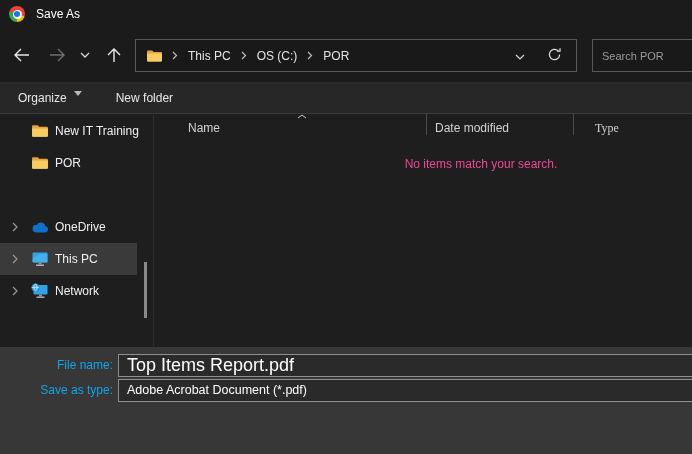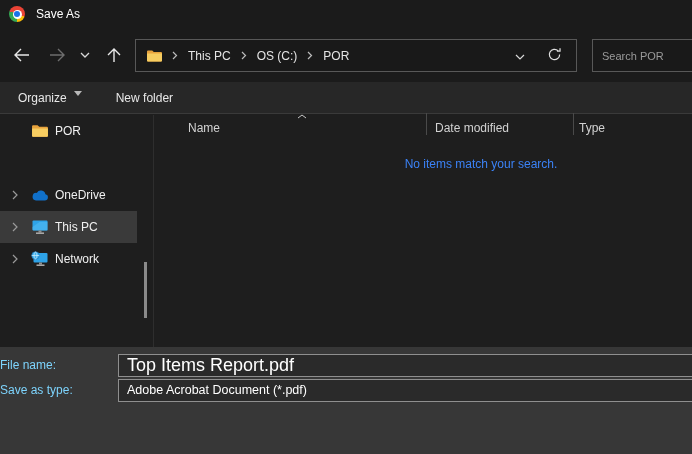--- a/index.html
+++ b/index.html
@@ -49,25 +49,25 @@
   .side-label { position:absolute; left:55px; color:#f0f0f0; white-space:nowrap; }
   .side-spacer { height:32px; }
   .scroll-thumb { position:absolute; left:144px; top:147px; width:3px; height:56px; background:#8a8a8a; }
   
   .main { position:absolute; left:155px; top:0; right:0; height:232px; }
   .col-header { position:absolute; top:0; left:0; right:0; height:26px; }
   .col-label { position:absolute; top:6px; color:#d2d2d2; white-space:nowrap; cursor:default; }
   .col-sep { position:absolute; top:-2px; width:1px; height:22px; background:#4a4a4a; cursor:col-resize; }
   .sort-ind { position:absolute; top:-1px; }
   .empty-msg { position:absolute; top:42px; left:326px; transform:translateX(-50%);
-    color:#3b82f6; white-space:nowrap; }
+    color:#ec4899; white-space:nowrap; }
   
   .bottom { position:absolute; left:0; right:0; top:347px; height:107px; background:#373737; }
   .form-row { position:absolute; left:0; right:-2px; height:24px; display:flex; align-items:center; }
-  .form-label { width:118px; text-align:left; padding-right:5px; color:#7dd3fc; }
+  .form-label { width:118px; text-align:right; padding-right:5px; color:#0ea5e9; }
   .form-field { flex:1; height:23px; background:#2a2a2a; border:1px solid #8f8f8f;
     display:flex; align-items:center; }
   .form-field input { background:transparent; border:none; outline:none; color:#ffffff;
     font-family:"Liberation Sans", sans-serif; font-size:18px; padding-left:8px; width:100%; }
   .type-text { padding-left:8px; color:#ffffff; font-size:12.5px; }
 </style>
 </head>
 <body>
 
 <div class="window">
@@ -151,20 +151,27 @@
   </div>
 
   <div class="body">
 
     <div class="sidebar">
       <div class="side-row">
         <svg class="side-icon" viewBox="0 0 17 14">
           <path d="M1 2.5 q0-1 1-1 h4.2 l1.6 1.6 h7.2 q1 0 1 1 v7.4 q0 1-1 1 H2 q-1 0-1-1 z" fill="#e8a33d"></path>
           <path d="M1 4.6 h15 v6.9 q0 1-1 1 H2 q-1 0-1-1 z" fill="#f7cd61"></path>
         </svg>
+        <span class="side-label">New IT Training</span>
+      </div>
+      <div class="side-row">
+        <svg class="side-icon" viewBox="0 0 17 14">
+          <path d="M1 2.5 q0-1 1-1 h4.2 l1.6 1.6 h7.2 q1 0 1 1 v7.4 q0 1-1 1 H2 q-1 0-1-1 z" fill="#e8a33d"></path>
+          <path d="M1 4.6 h15 v6.9 q0 1-1 1 H2 q-1 0-1-1 z" fill="#f7cd61"></path>
+        </svg>
         <span class="side-label">POR</span>
       </div>
 
       <div class="side-spacer"></div>
 
       <div class="side-row">
         <svg class="side-chevron" width="6" height="10" viewBox="0 0 6 10">
             <path d="M1 1 L5 5 L1 9" stroke="#9a9a9a" stroke-width="1.2" fill="none"></path>
           </svg>
         <svg class="side-icon" viewBox="0 0 18 12">
@@ -205,21 +212,21 @@
 
     <div class="main">
       <div class="col-header">
         <svg class="sort-ind" style="left:142px;" width="10" height="5" viewBox="0 0 10 5">
             <path d="M1 4 L5 1 L9 4" stroke="#c8c8c8" stroke-width="1" fill="none"></path>
           </svg>
         <span class="col-label" style="left:33px;">Name</span>
         <div class="col-sep" style="left:271px;"></div>
         <span class="col-label" style="left:280px;">Date modified</span>
         <div class="col-sep" style="left:418px;"></div>
-        <span class="col-label" style="left:424px;">Type</span>
+        <span class="col-label" style="left:440px;font-family:Liberation Serif, serif;">Type</span>
       </div>
       <div class="empty-msg">No items match your search.</div>
     </div>
   </div>
 
   <div class="bottom">
     <div class="form-row" style="top:6px;">
       <span class="form-label">File name:</span>
       <div class="form-field">
         <input type="text" value="Top Items Report.pdf" style="">

